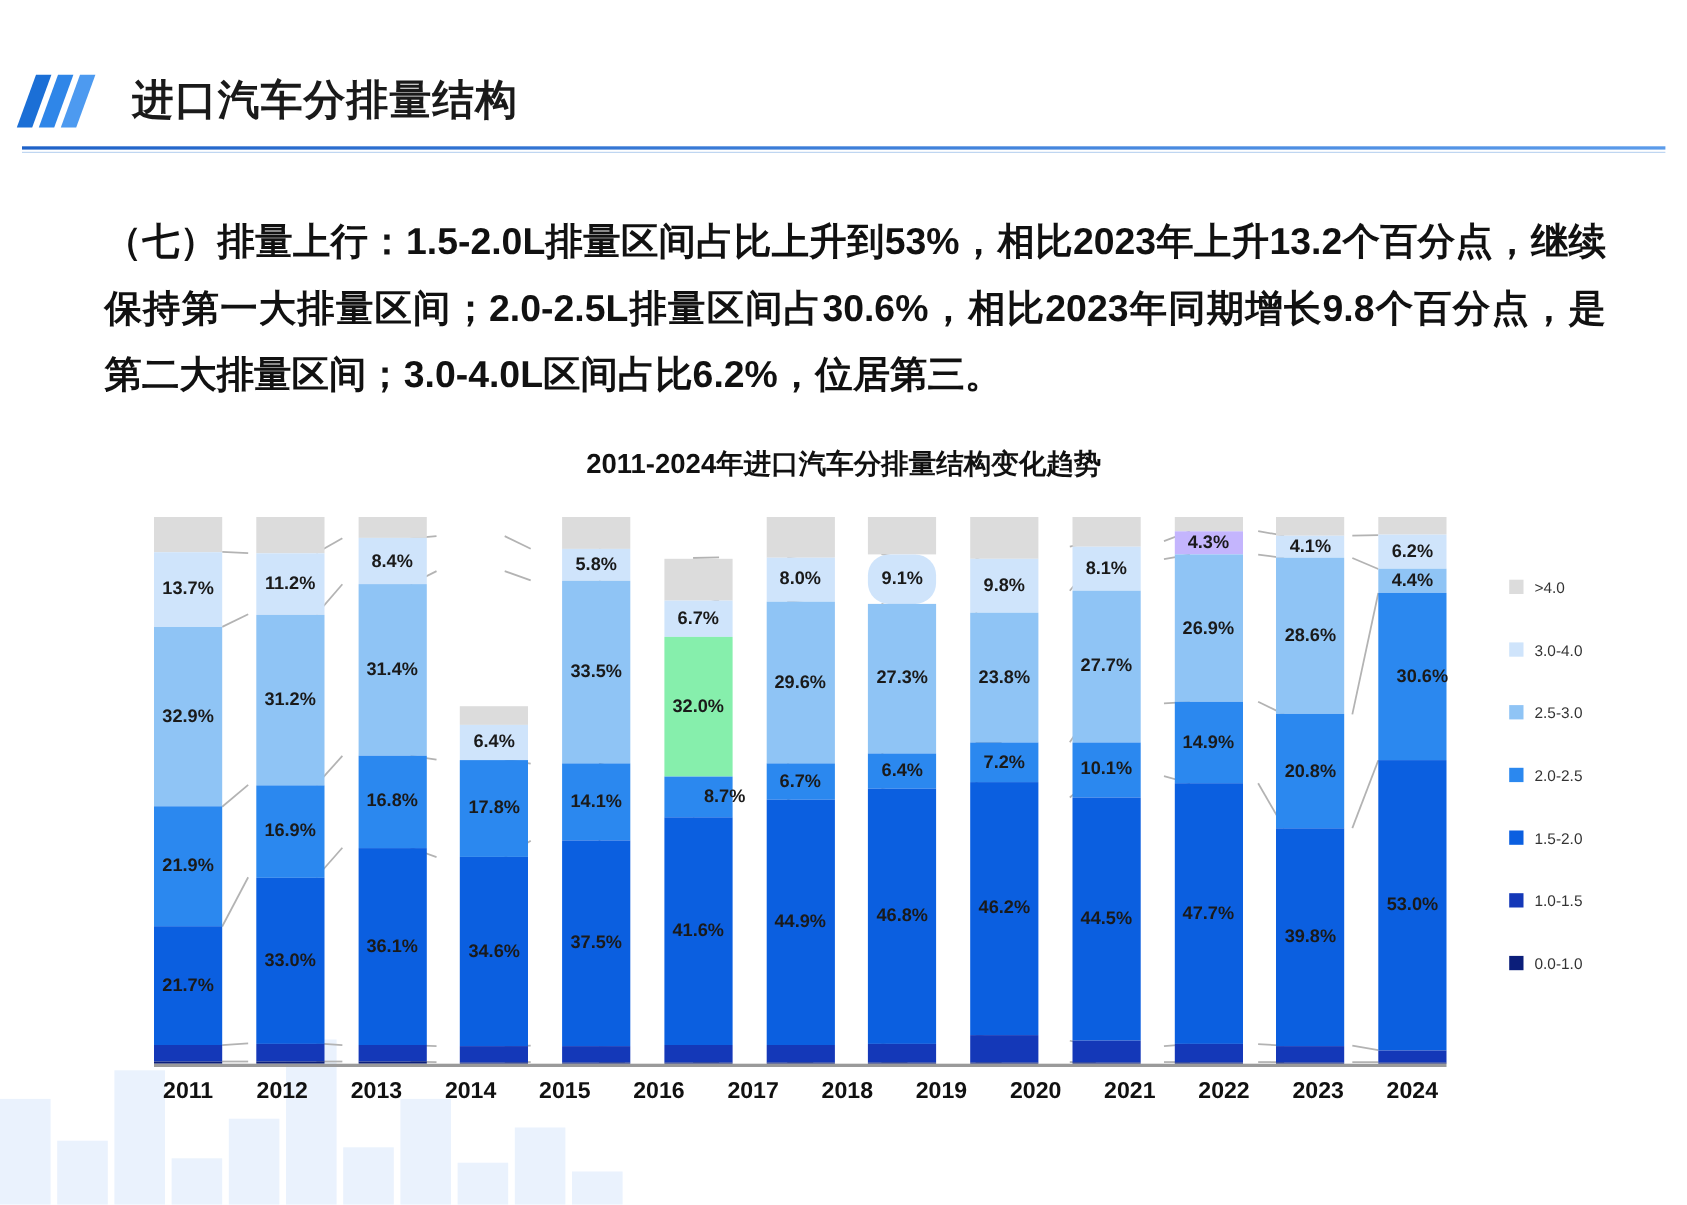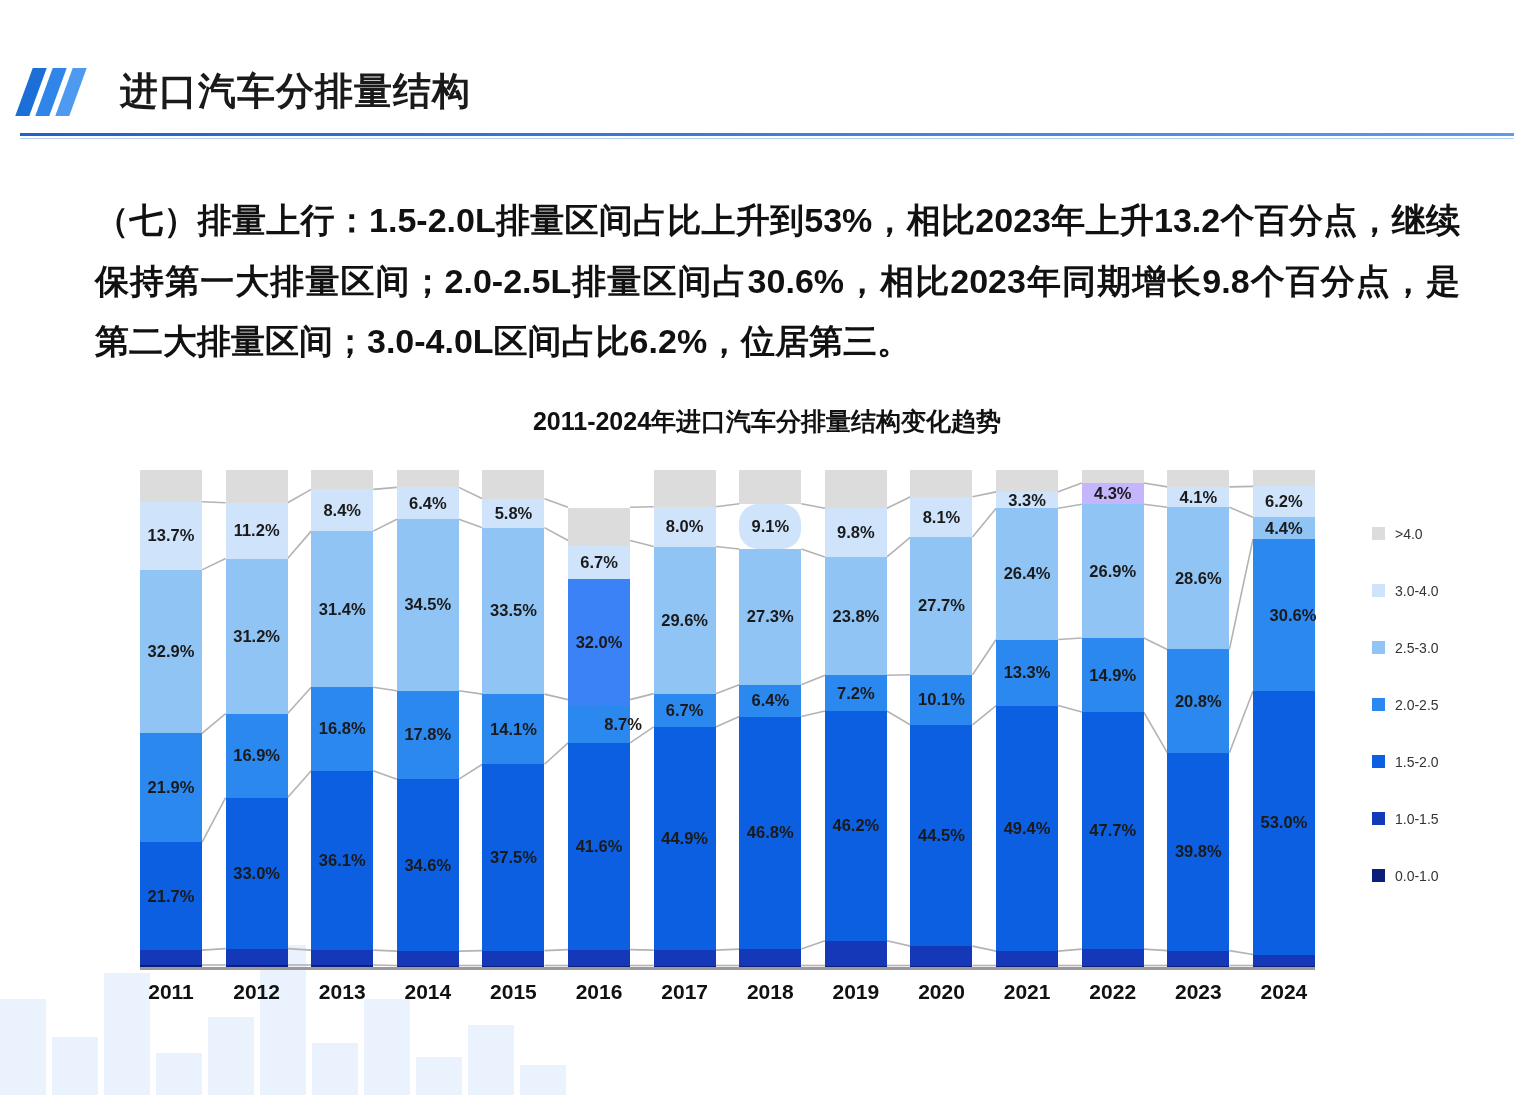--- a/index.html
+++ b/index.html
@@ -276,23 +276,20 @@
           <div class="seg-label">36.1%</div>
         </div>
         <div class="seg" style="height: 14.91px; background: rgb(20, 56, 184);"></div>
         <div class="seg" style="height: 1.988px; background: rgb(11, 30, 122);"></div>
       </div>
       <div class="bar-col">
         <div class="seg" style="height: 17.395px; background: rgb(220, 220, 220);"></div>
         <div class="seg" style="height: 31.808px; background: rgb(207, 228, 251);">
           <div class="seg-label">6.4%</div>
         </div>
-        <div class="seg" style="height: 171.465px; background: rgb(143, 196, 245);">
-          <div class="seg-label">34.5%</div>
-        </div>
         <div class="seg" style="height: 88.466px; background: rgb(43, 136, 239);">
           <div class="seg-label">17.8%</div>
         </div>
         <div class="seg" style="height: 171.962px; background: rgb(11, 95, 224);">
           <div class="seg-label">34.6%</div>
         </div>
         <div class="seg" style="height: 14.413px; background: rgb(20, 56, 184);"></div>
         <div class="seg" style="height: 1.491px; background: rgb(11, 30, 122);"></div>
       </div>
       <div class="bar-col">
@@ -310,21 +307,21 @@
           <div class="seg-label">37.5%</div>
         </div>
         <div class="seg" style="height: 14.91px; background: rgb(20, 56, 184);"></div>
         <div class="seg" style="height: 1.491px; background: rgb(11, 30, 122);"></div>
       </div>
       <div class="bar-col">
         <div class="seg" style="height: 37.275px; background: rgb(220, 220, 220);"></div>
         <div class="seg" style="height: 33.299px; background: rgb(207, 228, 251);">
           <div class="seg-label">6.7%</div>
         </div>
-        <div class="seg" style="height: 127px; background: #3b82f6;">
+        <div class="seg" style="height: 127px; background: #86efac;">
           <div class="seg-label">32.0%</div>
         </div>
         <div class="seg" style="height: 37px; background: rgb(43, 136, 239); padding-left: 48px;">
           <div class="seg-label">8.7%</div>
         </div>
         <div class="seg" style="height: 206.752px; background: rgb(11, 95, 224);">
           <div class="seg-label">41.6%</div>
         </div>
         <div class="seg" style="height: 15.904px; background: rgb(20, 56, 184);"></div>
         <div class="seg" style="height: 1.491px; background: rgb(11, 30, 122);"></div>
@@ -388,37 +385,20 @@
         <div class="seg" style="height: 137.669px; background: rgb(143, 196, 245);">
           <div class="seg-label">27.7%</div>
         </div>
         <div class="seg" style="height: 50.197px; background: rgb(43, 136, 239);">
           <div class="seg-label">10.1%</div>
         </div>
         <div class="seg" style="height: 221.165px; background: rgb(11, 95, 224);">
           <div class="seg-label">44.5%</div>
         </div>
         <div class="seg" style="height: 19.383px; background: rgb(20, 56, 184);"></div>
-        <div class="seg" style="height: 1.491px; background: rgb(11, 30, 122);"></div>
-      </div>
-      <div class="bar-col">
-        <div class="seg" style="height: 21.868px; background: rgb(220, 220, 220);"></div>
-        <div class="seg" style="height: 16.401px; background: rgb(207, 228, 251);">
-          <div class="seg-label">3.3%</div>
-        </div>
-        <div class="seg" style="height: 131.208px; background: rgb(143, 196, 245);">
-          <div class="seg-label">26.4%</div>
-        </div>
-        <div class="seg" style="height: 66.101px; background: rgb(43, 136, 239);">
-          <div class="seg-label">13.3%</div>
-        </div>
-        <div class="seg" style="height: 245.518px; background: rgb(11, 95, 224);">
-          <div class="seg-label">49.4%</div>
-        </div>
-        <div class="seg" style="height: 14.413px; background: rgb(20, 56, 184);"></div>
         <div class="seg" style="height: 1.491px; background: rgb(11, 30, 122);"></div>
       </div>
       <div class="bar-col">
         <div class="seg" style="height: 12.922px; background: rgb(220, 220, 220);"></div>
         <div class="seg" style="height: 21.371px; background: #c4b5fd;">
           <div class="seg-label">4.3%</div>
         </div>
         <div class="seg" style="height: 133.693px; background: rgb(143, 196, 245);">
           <div class="seg-label">26.9%</div>
         </div>

